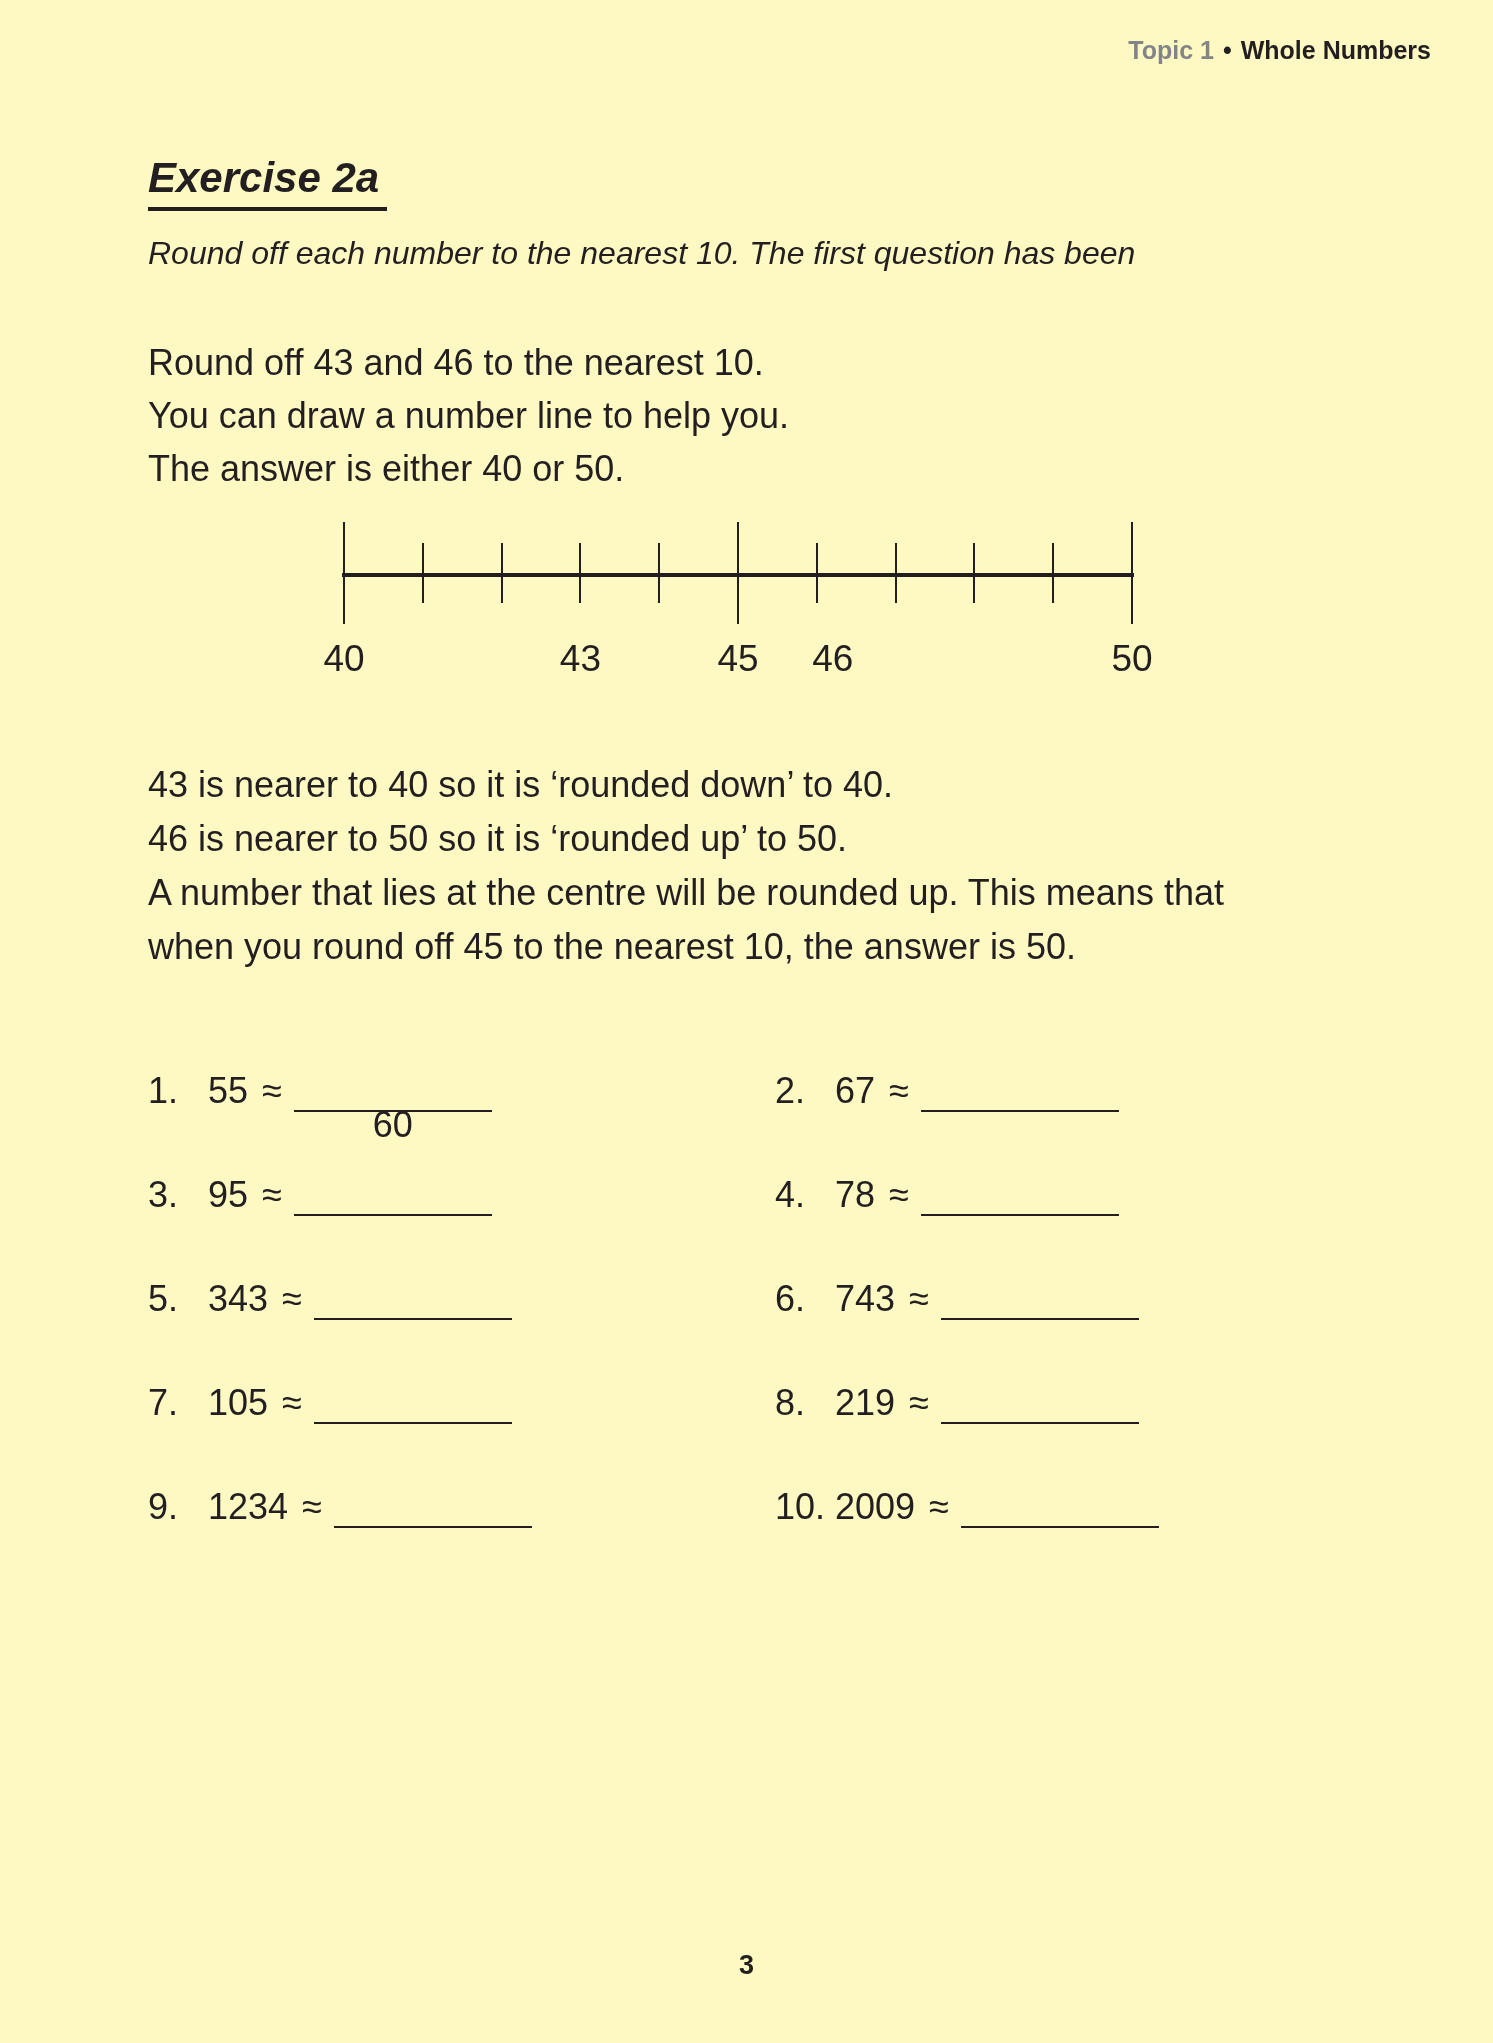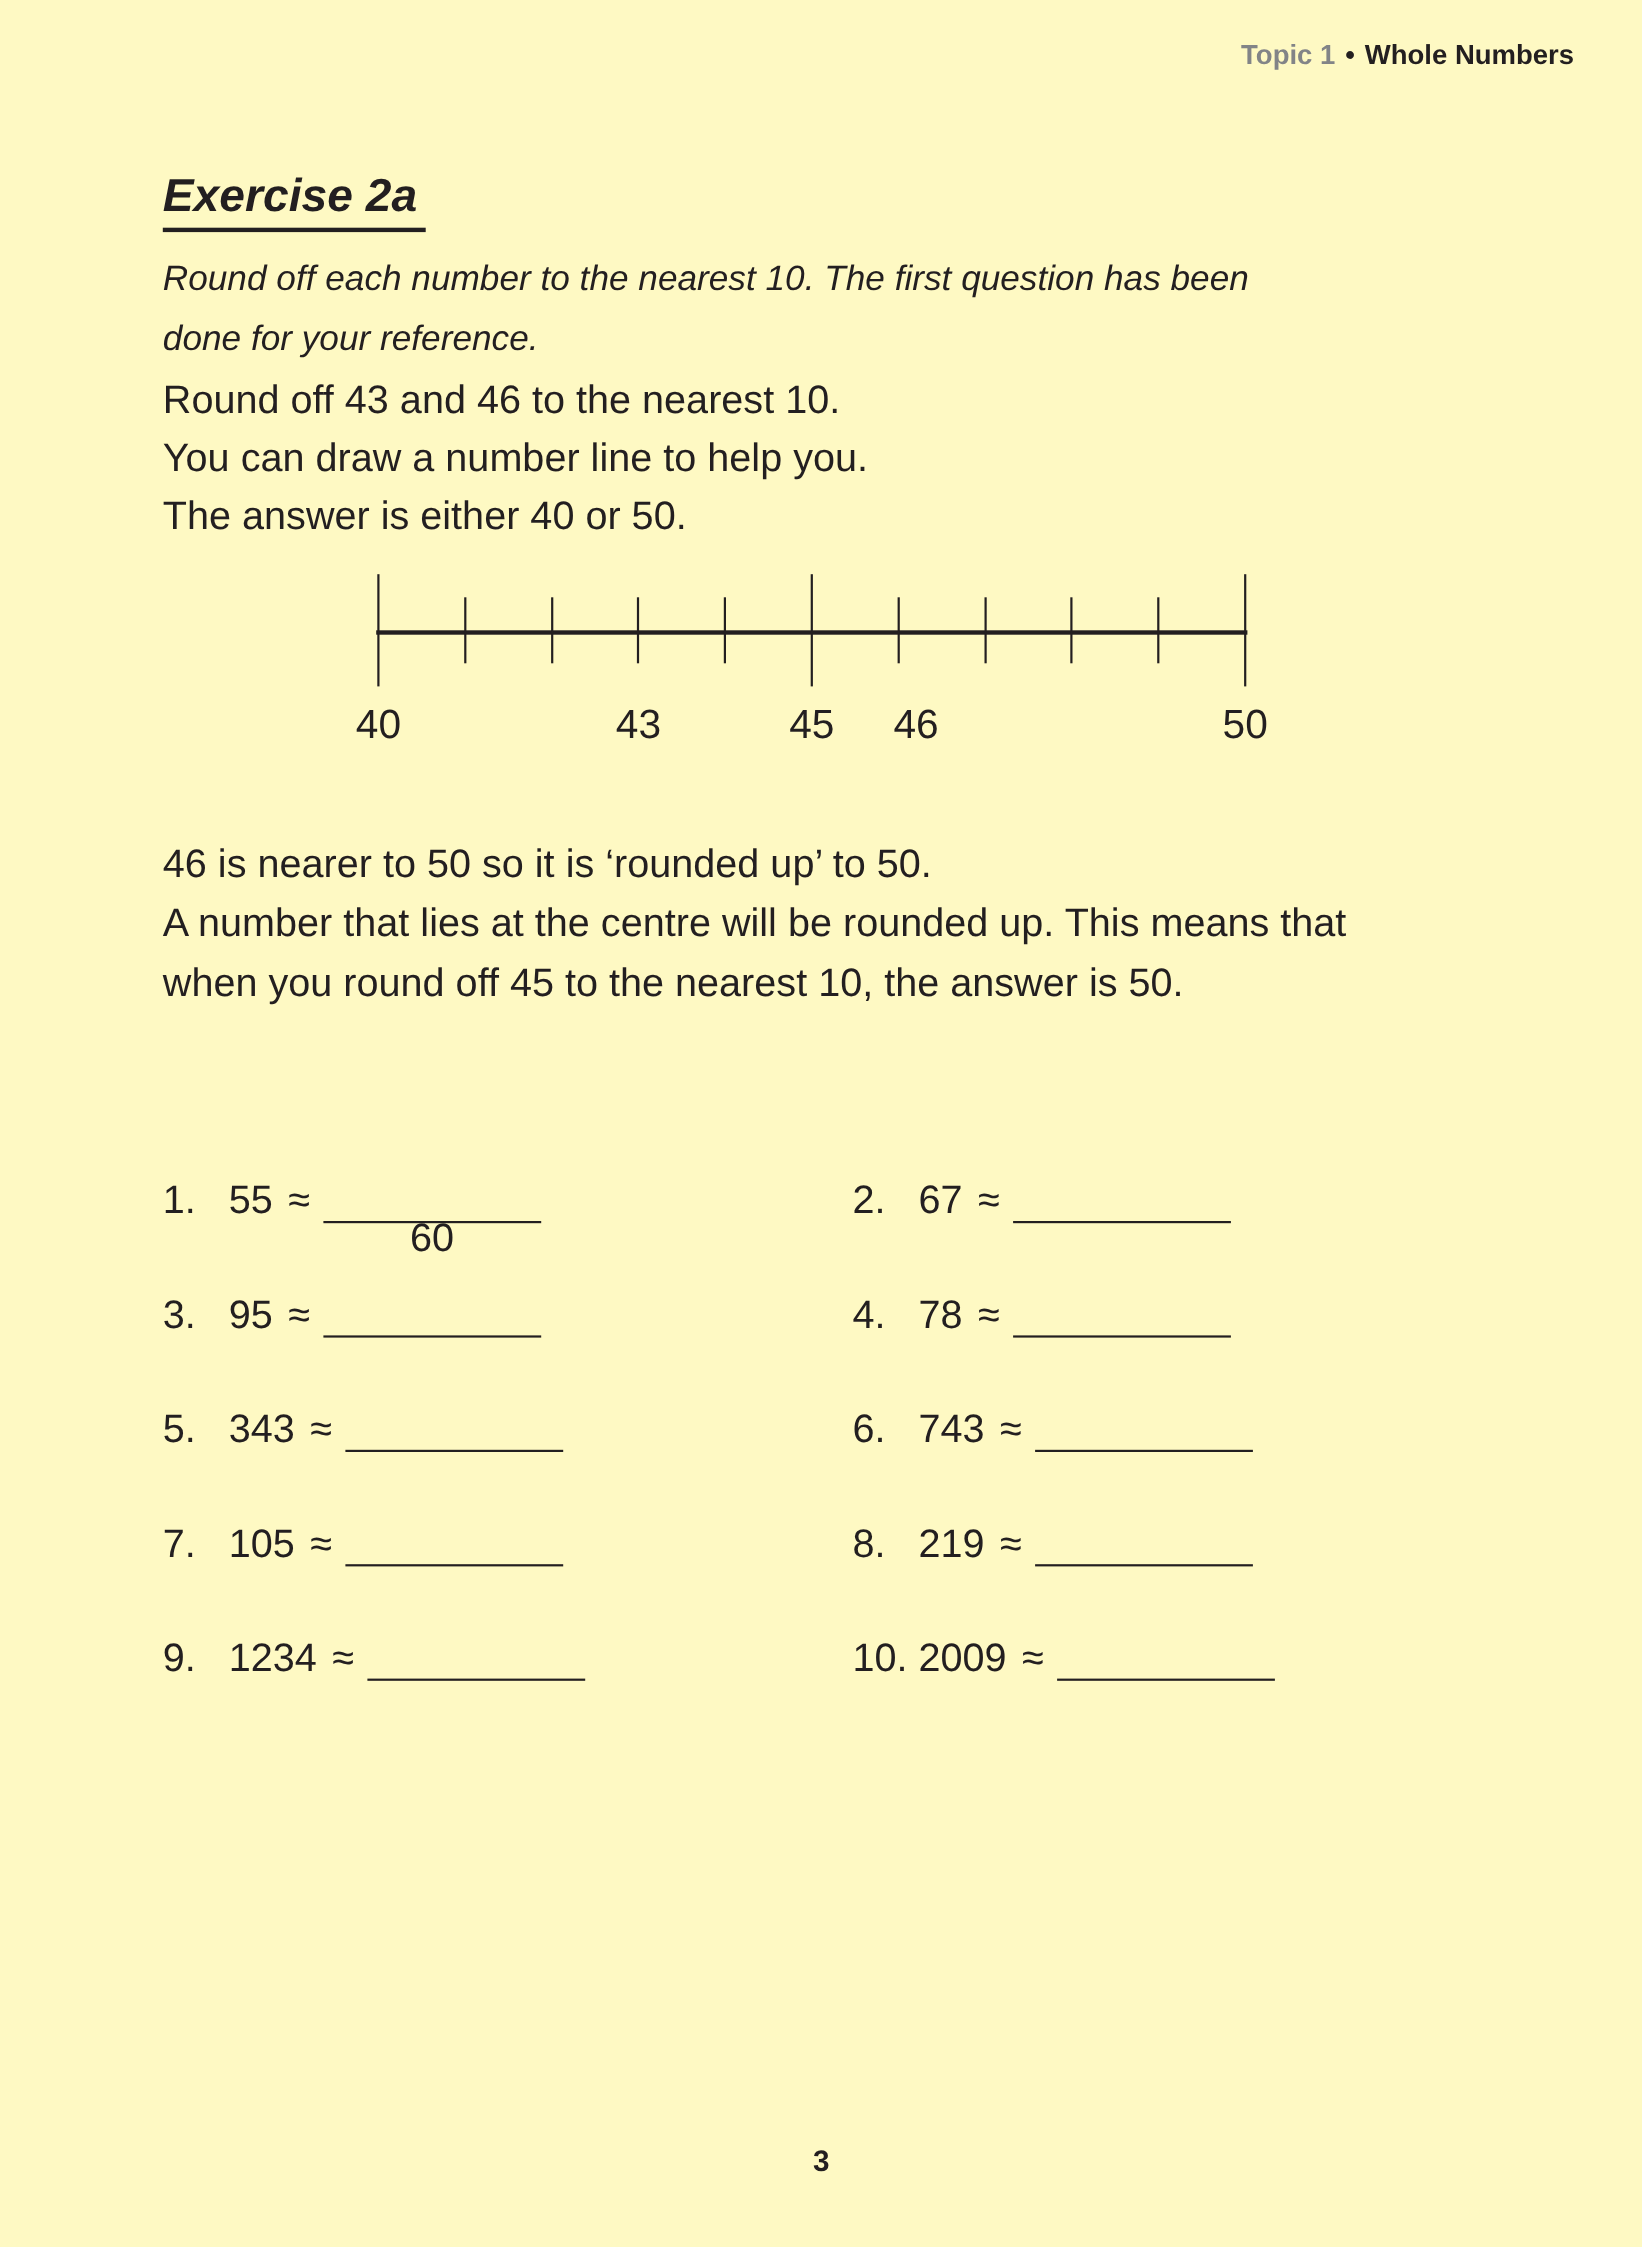--- a/index.html
+++ b/index.html
@@ -151,21 +151,20 @@
 <div class="page">
 
   <div class="header">
     <span class="topic">Topic 1</span><span class="sep">•</span><span class="section">Whole Numbers</span>
   </div>
 
   <div class="ex-title">Exercise 2a</div>
 
   <div class="instruction">
     <div>Round off each number to the nearest 10. The first question has been</div>
-    <div>done for your reference.</div>
   </div>
 
   <div class="example">
     <div>Round off 43 and 46 to the nearest 10.</div>
     <div>You can draw a number line to help you.</div>
     <div>The answer is either 40 or 50.</div>
   </div>
 
   <div class="numberline">
     <div class="nl-axis"></div>
@@ -181,20 +180,21 @@
       <div class="nl-tick" style="left: 90%;"></div>
       <div class="nl-tick major" style="left: 100%;"></div>
       <div class="nl-label" style="left: 0%;">40</div>
       <div class="nl-label" style="left: 30%;">43</div>
       <div class="nl-label" style="left: 50%;">45</div>
       <div class="nl-label" style="left: 60%; margin-left: 16px;">46</div>
       <div class="nl-label" style="left: 100%;">50</div>
     </div>
 
   <div class="explanation">
+    <div>43 is nearer to 40 so it is ‘rounded down’ to 40.</div>
     <div>46 is nearer to 50 so it is ‘rounded up’ to 50.</div>
     <div>A number that lies at the centre will be rounded up. This means that</div>
     <div>when you round off 45 to the nearest 10, the answer is 50.</div>
   </div>
 
   <div class="questions">
 
     <div class="q-item">
       <span class="q-num">1.</span>
       <span class="q-val">55</span>

